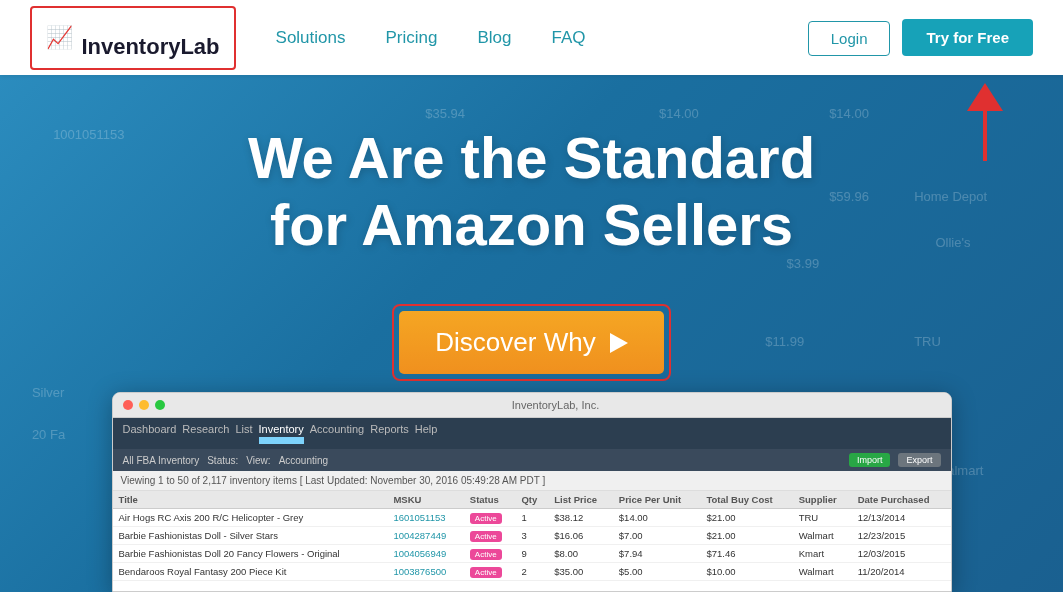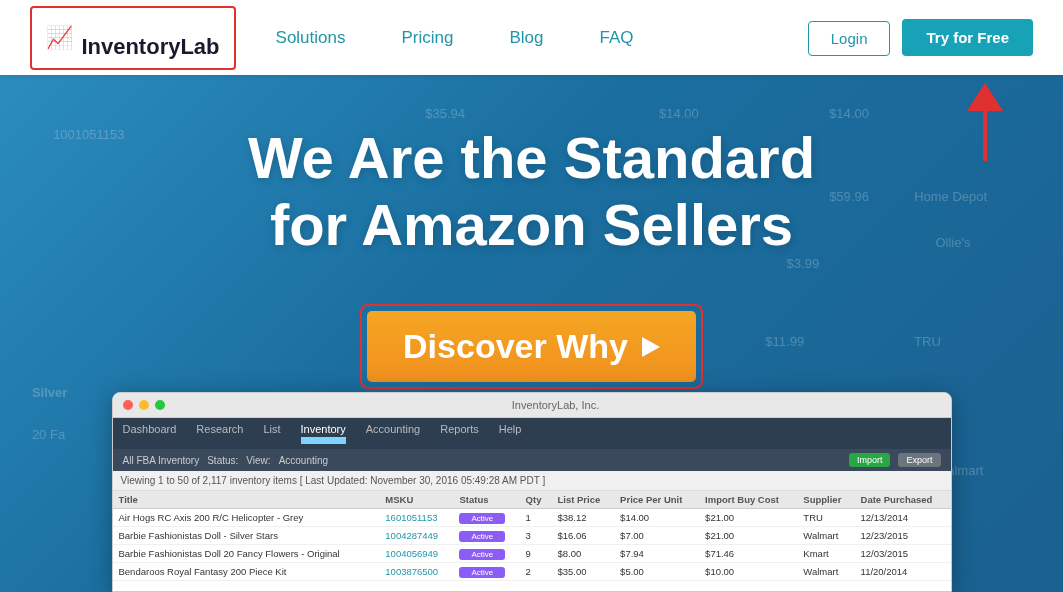--- a/index.html
+++ b/index.html
@@ -30,21 +30,21 @@
       font-size: 22px;
     }
     .logo-text {
       font-size: 22px;
       font-weight: 700;
       color: #1a1a2e;
       margin-top: 18px;
     }
     .nav-links {
       display: flex;
-      gap: 56px;
+      gap: 40px;
       flex: 1;
     }
     .nav-link {
       font-size: 17px;
       color: #2196a8;
       text-decoration: none;
       cursor: pointer;
     }
     .header-actions {
       display: flex;
@@ -142,22 +142,22 @@
       z-index: 2;
       border: 2.5px solid #e03030;
       border-radius: 8px;
       padding: 5px;
     }
     .cta-btn {
       background: linear-gradient(180deg, #f5a623 0%, #f0901e 100%);
       color: #fff;
       border: none;
       border-radius: 5px;
-      font-size: 34px;
-      font-weight: 700;
+      font-size: 26px;
+      font-weight: 400;
       padding: 16px 36px;
       cursor: pointer;
       display: flex;
       align-items: center;
       gap: 14px;
     }
     .play-icon {
       width: 0;
       height: 0;
       border-top: 10px solid transparent;
@@ -198,21 +198,21 @@
     .window-title {
       flex: 1;
       text-align: center;
       font-size: 11px;
       color: #666;
     }
     .window-nav {
       background: #2c3e50;
       padding: 5px 10px;
       display: flex;
-      gap: 20px;
+      gap: 6px;
       font-size: 11px;
       color: #bbb;
     }
     .window-nav span { cursor: pointer; }
     .window-nav span.active { color: #fff; border-bottom: 7px solid #7dd3fc; padding-bottom: 2px; }
     .window-toolbar {
       background: #3a4a5c;
       padding: 4px 10px;
       display: flex;
       align-items: center;
@@ -243,23 +243,23 @@
       text-align: left;
       color: #555;
       border-bottom: 1px solid #ccc;
     }
     .window-table td {
       padding: 3px 6px;
       border-bottom: 1px solid #f0f0f0;
       color: #333;
     }
     .status-active {
-      background: #8b5cf6;
+      background: #ec4899;
       color: #fff;
-      padding: 1px 12px;
+      padding: 1px 5px;
       border-radius: 3px;
       font-size: 8px;
     }
   </style>
 </head>
 <body>
 
 <header class="header">
   <div class="logo-box">
     <span class="logo-icon">📈</span>
@@ -283,21 +283,21 @@
       <span class="bg-text" style="top: 10%; left: 5%;">1001051153</span>
       <span class="bg-text" style="top: 6%; left: 40%;">$35.94</span>
       <span class="bg-text" style="top: 6%; left: 62%;">$14.00</span>
       <span class="bg-text" style="top: 6%; left: 78%;">$14.00</span>
       <span class="bg-text" style="top: 22%; left: 78%;">$59.96</span>
       <span class="bg-text" style="top: 22%; left: 86%;">Home Depot</span>
       <span class="bg-text" style="top: 31%; left: 88%;">Ollie's</span>
       <span class="bg-text" style="top: 35%; left: 74%;">$3.99</span>
       <span class="bg-text" style="top: 50%; left: 72%;">$11.99</span>
       <span class="bg-text" style="top: 50%; left: 86%;">TRU</span>
-      <span class="bg-text" style="top: 60%; left: 3%; font-weight: bold;">Silver</span>
+      <span class="bg-text" style="top: 60%; left: 3%;">Silver</span>
       <span class="bg-text" style="top: 68%; left: 3%;">20 Fa</span>
       <span class="bg-text" style="top: 75%; left: 88%;">Walmart</span>
     </div>
 
   <div class="arrow-container">
     <div class="arrow-up"></div>
     <div class="arrow-line"></div>
   </div>
 
   <h1 class="hero-title">
@@ -342,21 +342,21 @@
         <div class="window-body-header">Viewing 1 to 50 of 2,117 inventory items  [ Last Updated: November 30, 2016 05:49:28 AM PDT ]</div>
         <table class="window-table">
           <thead>
             <tr>
               <th>Title</th>
               <th>MSKU</th>
               <th>Status</th>
               <th>Qty</th>
               <th>List Price</th>
               <th>Price Per Unit</th>
-              <th>Import Buy Cost</th>
+              <th>Total Buy Cost</th>
               <th>Supplier</th>
               <th>Date Purchased</th>
             </tr>
           </thead>
           <tbody id="table-body">
           <tr>
     <td>Air Hogs RC Axis 200 R/C Helicopter - Grey</td>
     <td style="color:#2196a8">1601051153</td>
     <td><span class="status-active">Active</span></td>
     <td>1</td>

